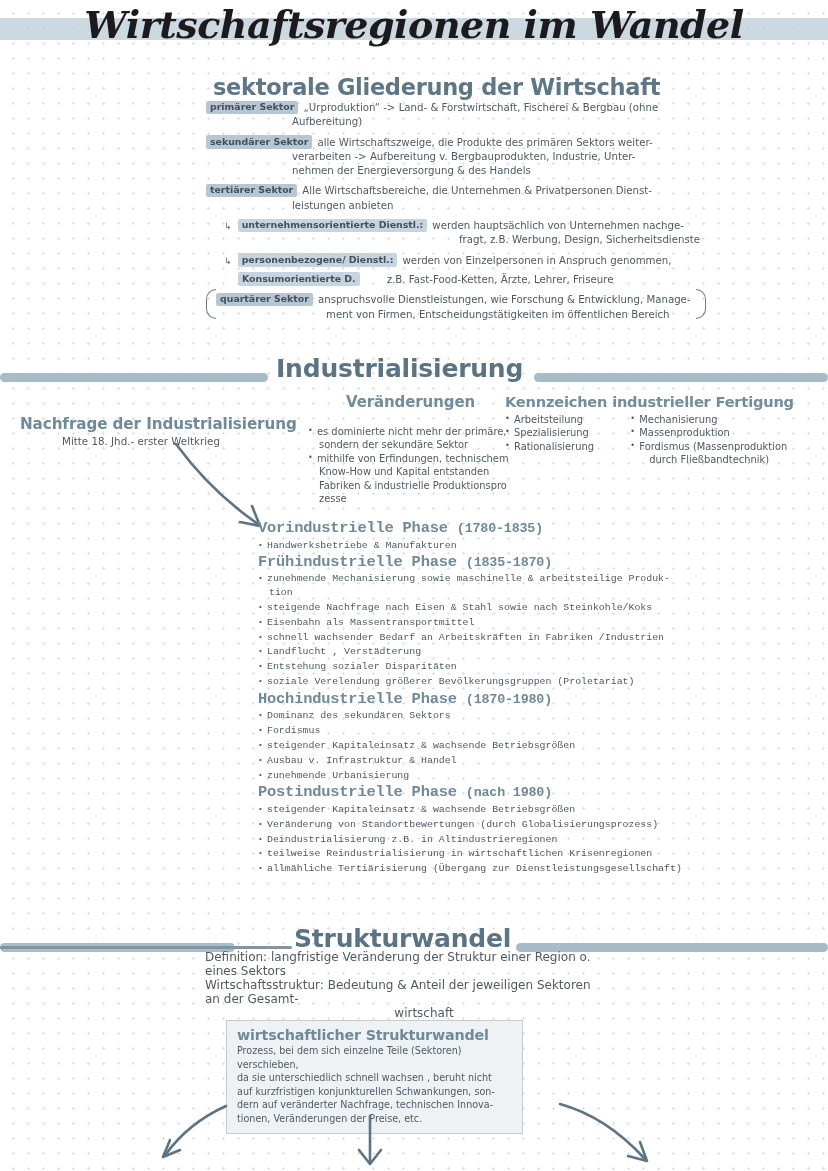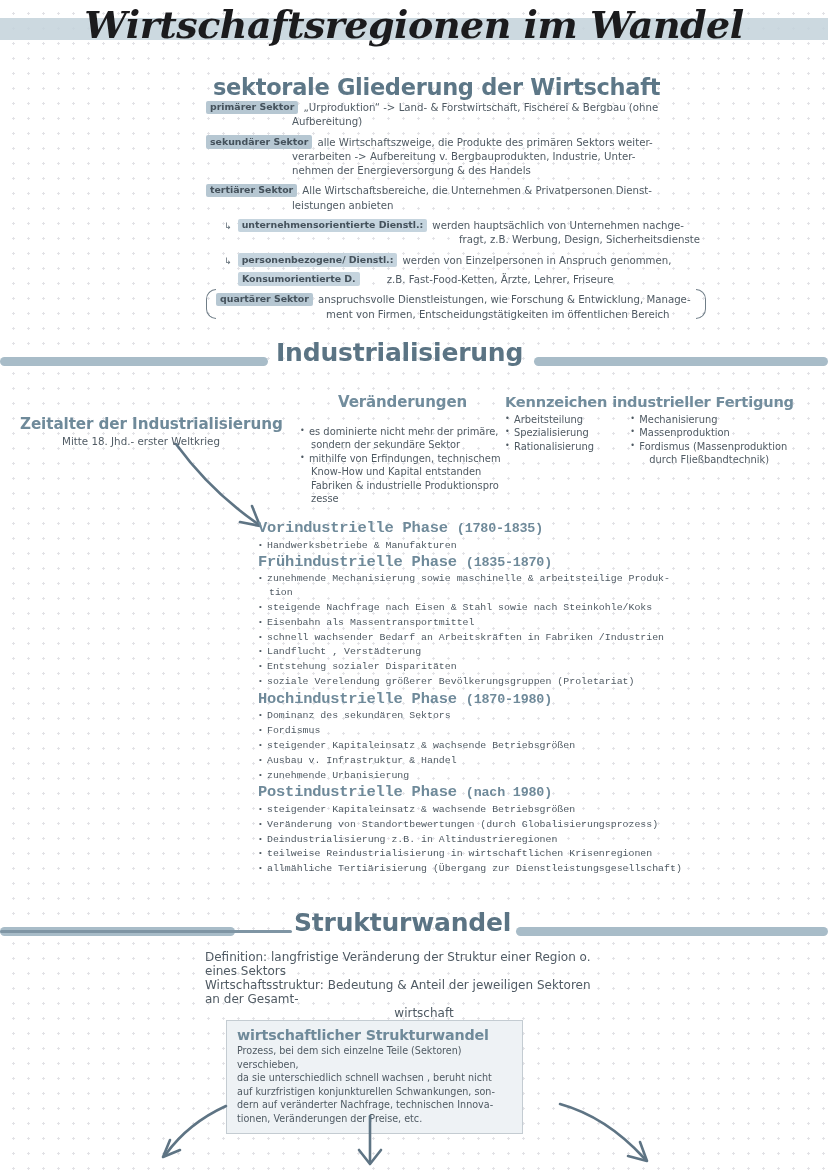--- a/index.html
+++ b/index.html
@@ -46,20 +46,21 @@
     letter-spacing: -0.5px;
     white-space: nowrap;
   }
 
   
   .sec-head {
     position: absolute;
     width: 828px;
     height: 42px;
     left: 0;
+    margin-top: 16px;
   }
   .sec-head .rule {
     position: absolute;
     top: 19px;
     height: 9px;
     background: #a8bcc8;
     border-radius: 5px;
   }
   .sec-head .rule.thin {
     height: 3px;
@@ -169,21 +170,21 @@
     padding-left: 42px;
   }
   #arrow-zeitalter {
     position: absolute;
     left: 168px; top: 440px;
     width: 110px; height: 110px;
   }
 
   #col-veraenderungen {
     position: absolute;
-    left: 300px; top: 393px;
+    left: 308px; top: 393px;
     width: 205px;
   }
   #col-veraenderungen .h {
     font-size: 15px;
     font-weight: bold;
     color: #728d9d;
     text-align: center;
     letter-spacing: -0.1px;
   }
   #col-kennzeichen {
@@ -337,21 +338,21 @@
 
 </div>
 
 <div class="sec-head" style="top:338px">
   <div class="rule" style="left:0; width:268px"></div>
   <div class="label" style="left:276px">Industrialisierung</div>
   <div class="rule" style="left:534px; width:294px"></div>
 </div>
 
 <div id="col-zeitalter">
-  <div class="h">Zeitalter der Industrialisierung</div>
+  <div class="h">Nachfrage der Industrialisierung</div>
   <div class="s">Mitte 18. Jhd.- erster Weltkrieg</div>
 </div>
 
 <div id="arrow-zeitalter">
   <svg width="110" height="110" viewBox="0 0 110 110">
     <path d="M8 4 C 30 34, 58 62, 90 84" stroke="#5e7484" stroke-width="2.6" fill="none" stroke-linecap="round"></path>
     <path d="M72 82 L92 86 L84 66" stroke="#5e7484" stroke-width="2.6" fill="none" stroke-linecap="round" stroke-linejoin="round"></path>
   </svg>
 </div>
 

